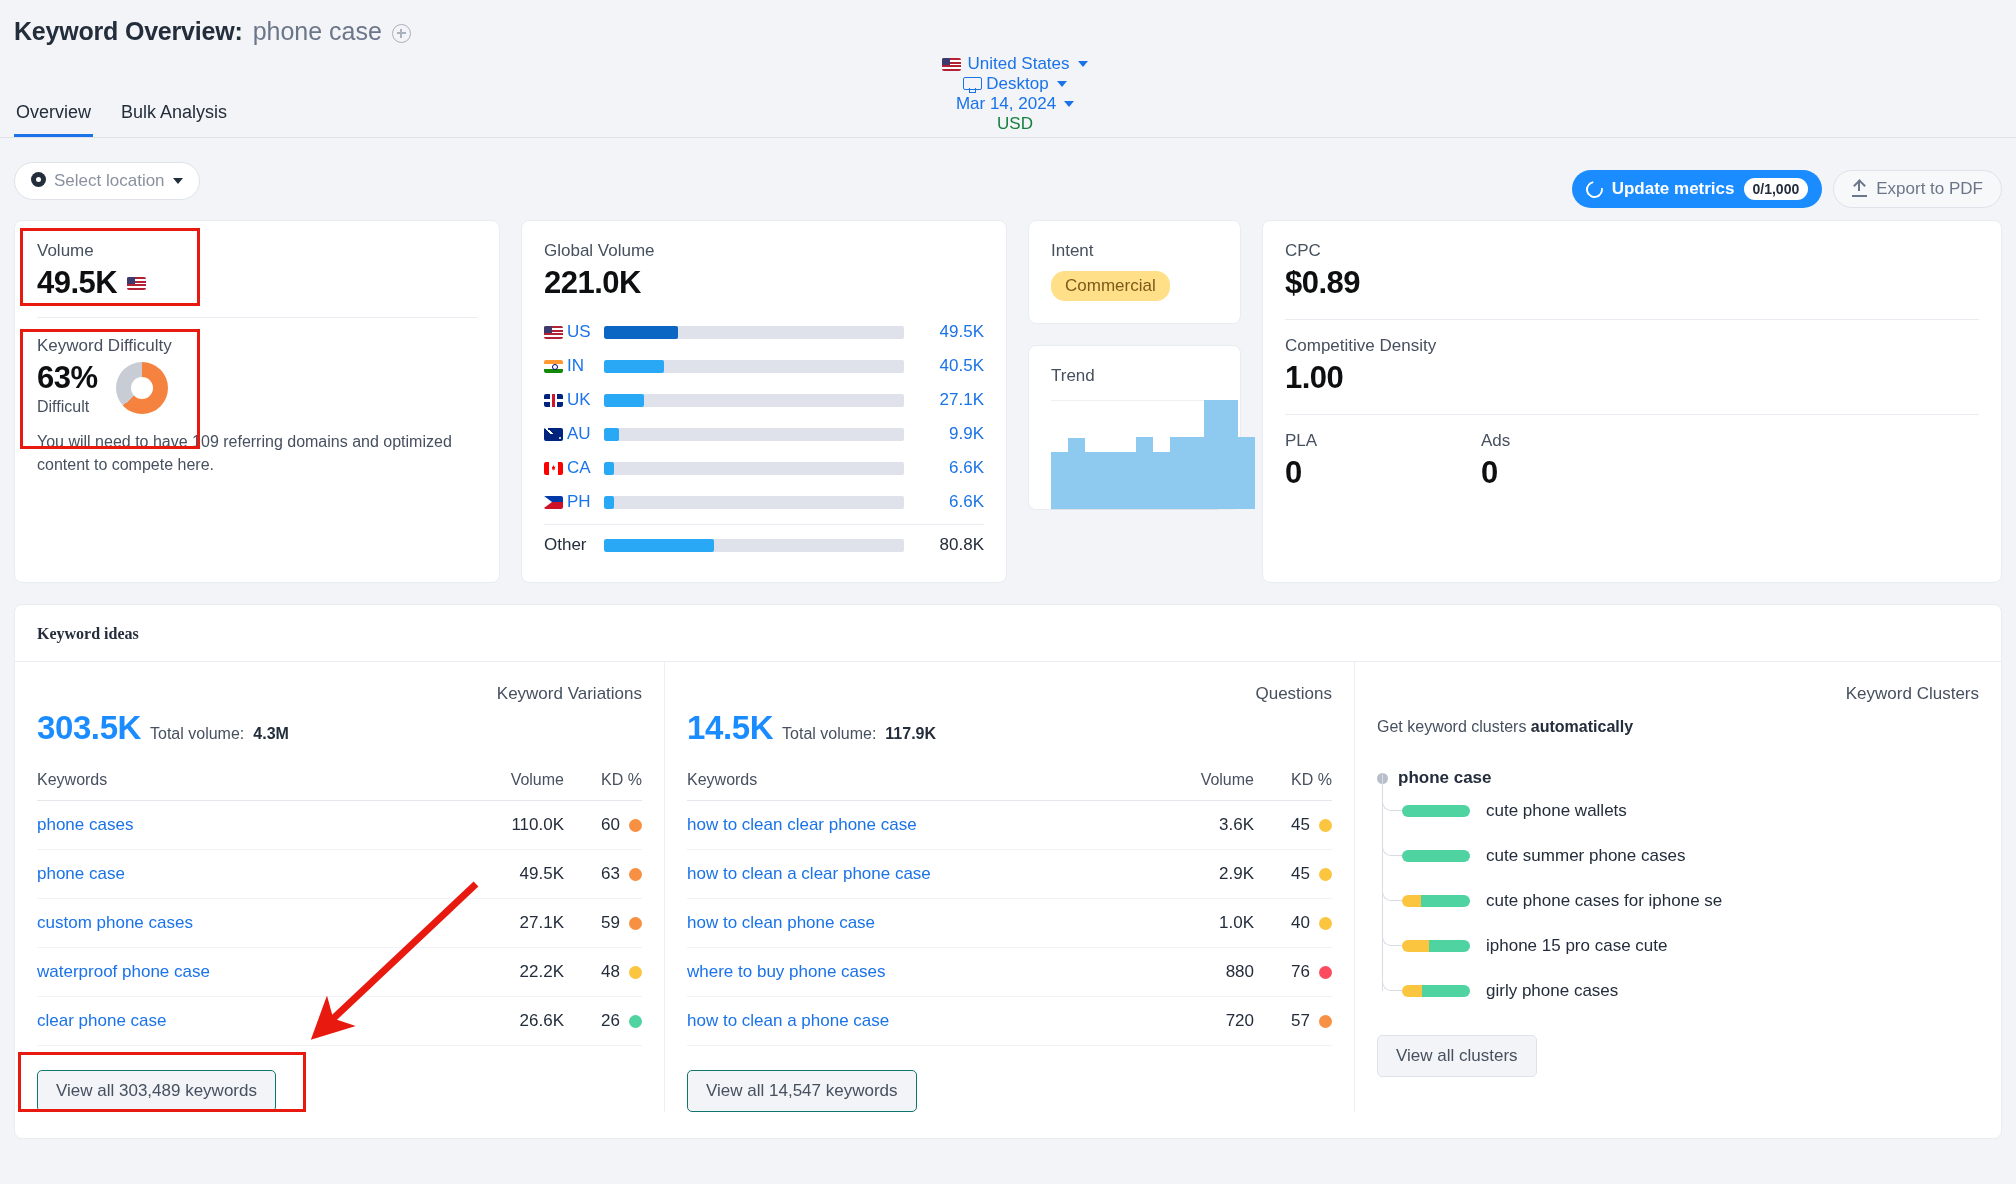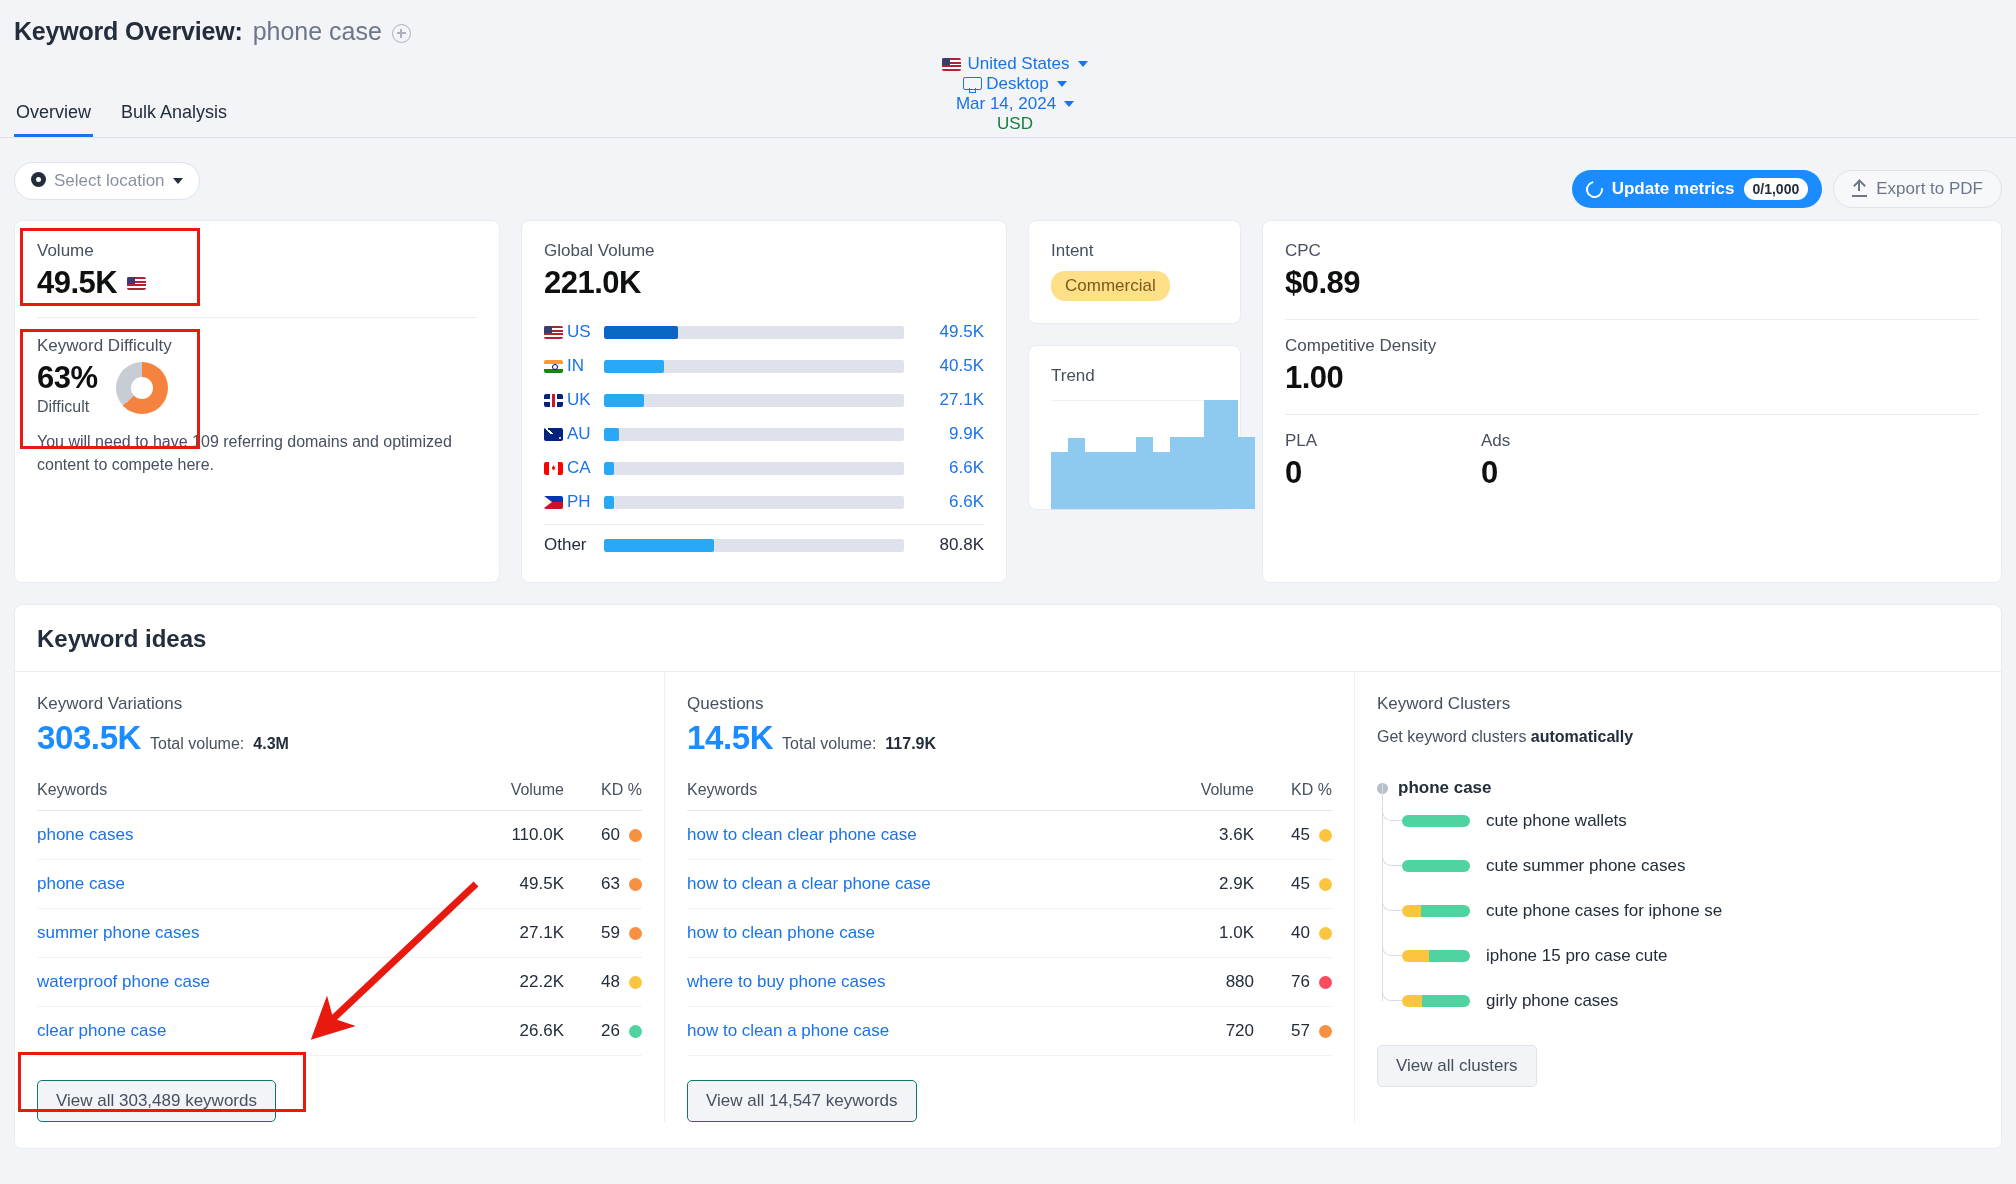--- a/index.html
+++ b/index.html
@@ -126,27 +126,27 @@
   .bar-slot{flex:1;display:flex;justify-content:center;align-items:flex-end;height:100%;}
   .bar{width:17px;background:#8ecaf0;}
 
   .c5{width:auto;flex:1;padding:20px 22px;}
   .hr{border-top:1px solid #e9ecf1;margin:18px 0 16px;}
   .two-col{display:flex;}
   .two-col>div{width:196px;}
 
   
   .ideas{background:#fff;border-radius:8px;border:1px solid #e9ecf1;margin:21px 14px 0;}
-  .ideas-title{font-size:24px;font-weight:bold;padding:20px 22px 18px;border-bottom:1px solid #e9ecf1;}
+  .ideas-title{font-size:16px;font-weight:bold;padding:20px 22px 18px;border-bottom:1px solid #e9ecf1;font-family:Liberation Serif, serif;}
   .ideas-body{display:flex;padding:0 0 26px 0;}
   .col{padding:22px 22px 0;}
   .col-a{width:650px;border-right:1px solid #eceff3;}
   .col-b{width:690px;border-right:1px solid #eceff3;}
   .col-c{flex:1;}
-  .col-h{font-size:17px;color:#46505f;}
+  .col-h{font-size:17px;color:#46505f;text-align:right;}
   .big-line{display:flex;align-items:baseline;gap:9px;margin-top:5px;}
   .big-num{font-size:33px;font-weight:bold;color:#1a8cff;letter-spacing:-.4px;}
   .tot{font-size:16px;color:#46505f;}
   .tot b{color:#232d3b;}
 
   table.kt{width:100%;border-collapse:collapse;margin-top:24px;}
   table.kt th{font-size:16px;font-weight:normal;color:#46505f;text-align:left;padding:0 0 11px;border-bottom:1px solid #e4e7ec;}
   table.kt th.r{text-align:right;}
   table.kt td{font-size:17px;padding:14px 0;border-bottom:1px solid #f0f2f5;}
   table.kt td.r{text-align:right;color:#232d3b;}
@@ -430,21 +430,21 @@
               <td><a href="#">phone cases</a></td>
               <td class="r w-vol">110.0K</td>
               <td class="r w-kd"><span class="kd-cell">60<i class="dot" style="background:#f79042"></i></span></td>
             </tr>
             <tr>
               <td><a href="#">phone case</a></td>
               <td class="r w-vol">49.5K</td>
               <td class="r w-kd"><span class="kd-cell">63<i class="dot" style="background:#f79042"></i></span></td>
             </tr>
             <tr>
-              <td><a href="#">summer phone cases</a></td>
+              <td><a href="#">custom phone cases</a></td>
               <td class="r w-vol">27.1K</td>
               <td class="r w-kd"><span class="kd-cell">59<i class="dot" style="background:#f79042"></i></span></td>
             </tr>
             <tr>
               <td><a href="#">waterproof phone case</a></td>
               <td class="r w-vol">22.2K</td>
               <td class="r w-kd"><span class="kd-cell">48<i class="dot" style="background:#fbc53f"></i></span></td>
             </tr>
             <tr>
               <td><a href="#">clear phone case</a></td>

